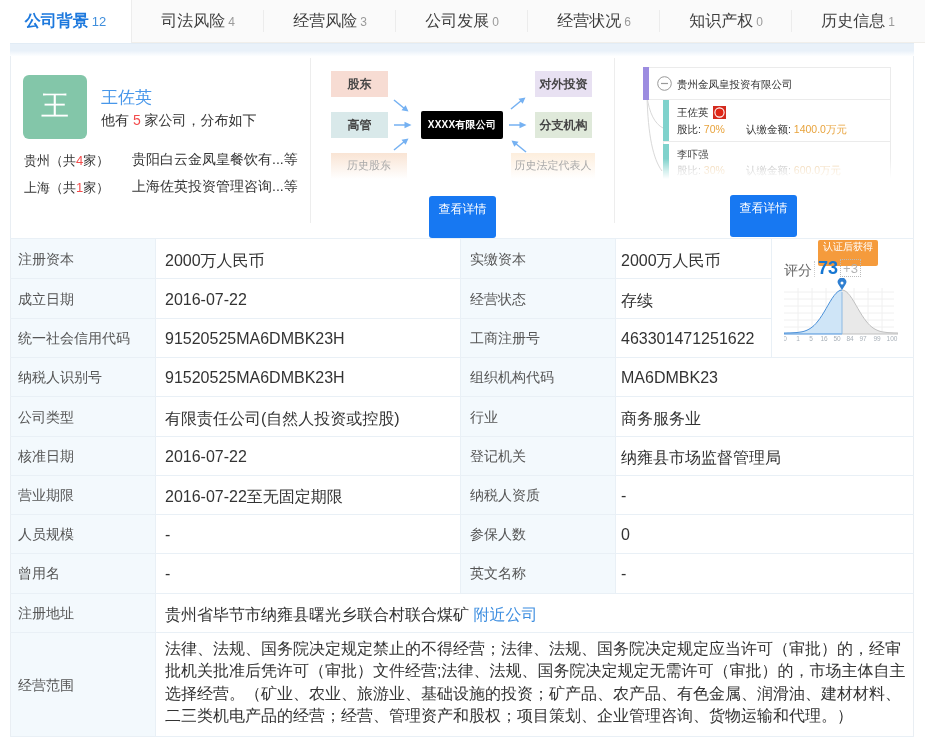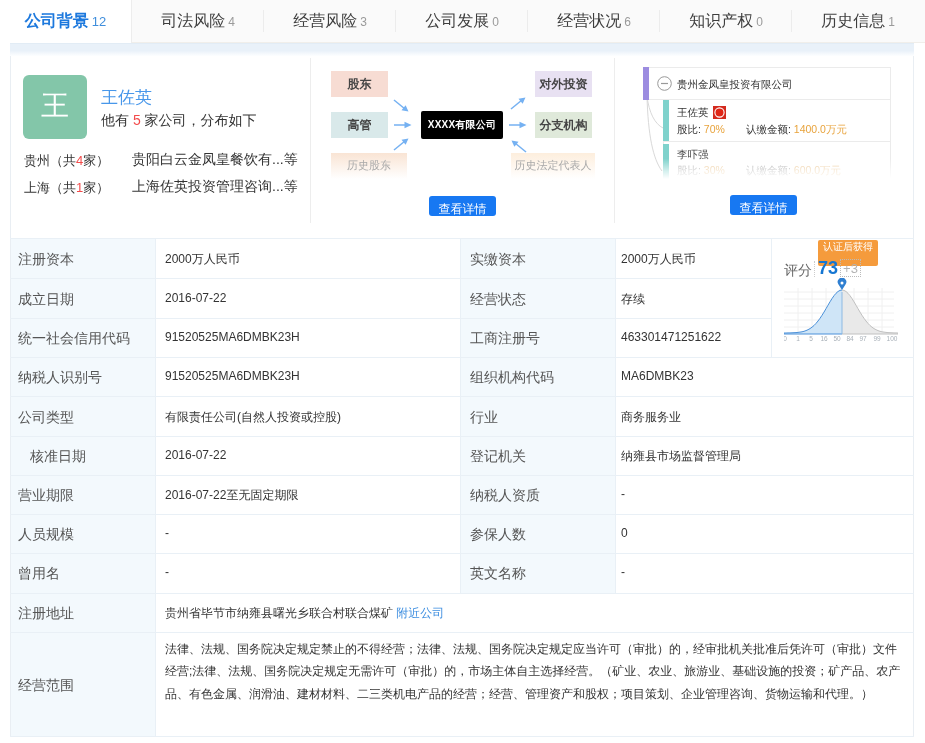--- a/index.html
+++ b/index.html
@@ -18,31 +18,31 @@
 #band { position:absolute; left:10px; top:43px; width:904px; height:13px; background:linear-gradient(#e9f1f9 55%, #fdfeff); border-top:1px solid #e2ecf5; }
 .vsep { position:absolute; top:58px; height:165px; width:1px; background:#ededed; }
 
 #avatar { position:absolute; left:23px; top:75px; width:64px; height:64px; background:#83c6a9; border-radius:6px; color:#fff; font-size:28px; text-align:center; line-height:62px; }
 .blue-name { color:#4897ea; font-size:17px; }
 .red { color:#f34b4b; }
 .t14 { font-size:14px; color:#333; }
 
 .dbox { position:absolute; width:57px; height:26px; font-size:12px; font-weight:bold; color:#444; text-align:center; line-height:26px; }
 .fadebox { position:absolute; height:26px; font-size:11px; color:#a9a9a9; text-align:center; line-height:24px; }
-.btn { position:absolute; width:67px; height:20px; background:#1778f2; border-radius:3px; color:#fff; font-size:12px; text-align:center; line-height:27px; }
+.btn { position:absolute; width:67px; height:42px; background:#1778f2; border-radius:3px; color:#fff; font-size:12px; text-align:center; line-height:27px; }
 
 .tt { position:absolute; font-size:10.5px; color:#333; white-space:nowrap; }
 .card { position:absolute; background:#fff; border:1px solid #ebebeb; }
 .bar { position:absolute; width:6px; }
 
 .hline { position:absolute; height:1px; background:#e9f0f6; }
 .vline { position:absolute; width:1px; background:#e9f0f6; }
 .lbg { position:absolute; background:#f3f9fd; }
 .lbl { position:absolute; font-size:14px; color:#555; }
-.val { position:absolute; font-size:12px; color:#333; }
+.val { position:absolute; font-size:16px; color:#333; }
 .link { color:#3f8fe0; }
 .org { color:#e8a33c; }
 </style>
 </head>
 <body>
 <div id="page">
 
   <div id="tabbar"></div>
   <div class="tab active" style="left:0">公司背景<span class="cnt">12</span></div>
   <div class="tab" style="left:132px">司法风险<span class="cnt">4</span></div>
@@ -163,21 +163,21 @@
   <div class="lbl" style="left:18px; top:369px;">纳税人识别号</div>
   <div class="val" style="left:165px; top:369px;">91520525MA6DMBK23H</div>
   <div class="lbl" style="left:470px; top:369px;">组织机构代码</div>
   <div class="val" style="left:621px; top:369px;">MA6DMBK23</div>
 
   <div class="lbl" style="left:18px; top:409px;">公司类型</div>
   <div class="val" style="left:165px; top:409px;">有限责任公司(自然人投资或控股)</div>
   <div class="lbl" style="left:470px; top:409px;">行业</div>
   <div class="val" style="left:621px; top:409px;">商务服务业</div>
 
-  <div class="lbl" style="left:18px; top:448px;margin-left:12px;">核准日期</div>
+  <div class="lbl" style="left:18px; top:448px;">核准日期</div>
   <div class="val" style="left:165px; top:448px;">2016-07-22</div>
   <div class="lbl" style="left:470px; top:448px;">登记机关</div>
   <div class="val" style="left:621px; top:448px;">纳雍县市场监督管理局</div>
 
   <div class="lbl" style="left:18px; top:487px;">营业期限</div>
   <div class="val" style="left:165px; top:487px;">2016-07-22至无固定期限</div>
   <div class="lbl" style="left:470px; top:487px;">纳税人资质</div>
   <div class="val" style="left:621px; top:487px;">-</div>
 
   <div class="lbl" style="left:18px; top:526px;">人员规模</div>

